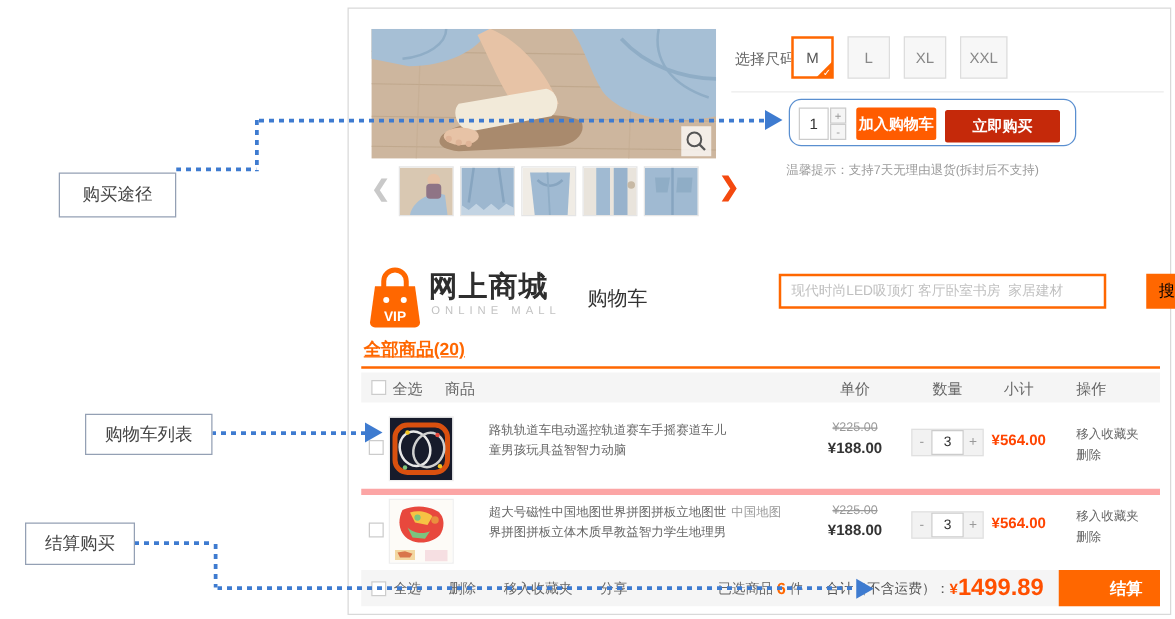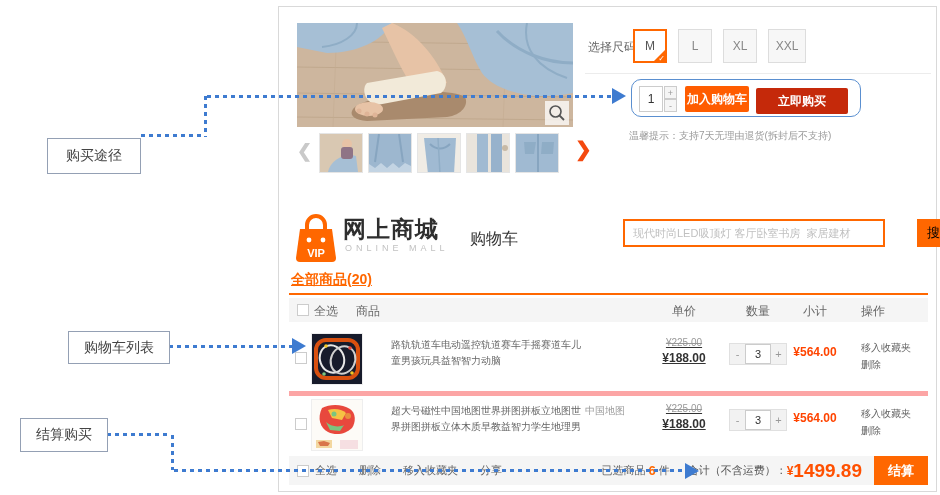--- a/index.html
+++ b/index.html
@@ -49,40 +49,40 @@
   .cart-tab{left:12px;top:264px;font-size:14px;font-weight:bold;color:#ff6700;cursor:pointer;text-decoration:underline;}
   .tab-line{left:10px;top:286px;width:639px;height:2px;background:#ff6700;}
   .thead{left:10px;top:291px;width:639px;height:24px;background:#f5f5f5;font-size:12px;color:#666;}
   .cbx{position:absolute;width:12px;height:12px;background:#fff;border:1px solid #ccc;box-sizing:border-box;cursor:pointer;}
   .row{left:10px;width:639px;height:64px;}
   .row1{top:320px;border-bottom:5px solid #fca5a5;}
   .row2{top:386px;}
   .p-img{position:absolute;left:22px;top:6px;width:52px;height:52px;border:1px solid #eee;box-sizing:border-box;overflow:hidden;}
   .p-title{position:absolute;left:102px;top:10px;width:190px;font-size:10px;color:#666;line-height:16px;cursor:pointer;}
   .p-spec{position:absolute;left:296px;top:10px;width:120px;font-size:10px;color:#9a9a9a;line-height:16px;}
-  .p-price{position:absolute;left:360px;top:10px;width:70px;text-align:center;text-decoration:underline;}
+  .p-price{position:absolute;left:360px;top:10px;width:70px;text-align:center;}
   .p-orig{font-size:10px;color:#999;text-decoration:line-through;}
   .p-now{font-size:12px;color:#333;font-weight:bold;margin-top:3px;}
   .p-stepper{position:absolute;left:440px;top:16px;display:flex;background:#f2f2f2;border:1px solid #e0e0e0;}
   .st-btn{width:15px;height:20px;font-size:11px;color:#999;display:flex;align-items:center;justify-content:center;cursor:pointer;}
   .st-num{width:26px;height:20px;border:1px solid #ccc;box-sizing:border-box;background:#fff;text-align:center;
           font-size:11px;color:#333;padding:0;font-family:"Liberation Sans",sans-serif;}
   .p-sub{position:absolute;left:496px;top:18px;width:60px;text-align:center;font-size:12px;font-weight:bold;color:#ff4400;}
   .p-act{position:absolute;left:572px;top:12px;font-size:10px;color:#666;line-height:17px;}
   .p-act div{cursor:pointer;}
   
   .bbar{left:10px;top:449px;width:639px;height:29px;background:#f5f5f5;display:flex;align-items:center;font-size:11px;color:#666;}
   .bbar .cbx{position:static;margin:0 6px 0 8px;}
   .blink{margin-right:22px;cursor:pointer;}
   .sel-count{color:#ff6700;font-weight:bold;font-size:13px;margin:0 3px;}
   .total-label{margin-left:18px;color:#555;}
   .total-cur{color:#ff5000;font-size:12px;font-weight:bold;}
   .total-num{color:#ff5000;font-size:19px;font-weight:bold;letter-spacing:0;}
   .btn-checkout{margin-left:12px;width:54px;height:29px;background:#ff6700;color:#fff;font-size:13px;font-weight:bold;
-                display:flex;align-items:center;justify-content:center;cursor:pointer;}
+                display:flex;align-items:center;justify-content:center;cursor:pointer;padding-left:27px;}
   
   .ann-box{position:absolute;background:#fff;border:1px solid #94a0b4;display:flex;align-items:center;justify-content:center;
            font-size:14px;color:#444;z-index:20;}
   .dot-h{position:absolute;height:3px;background:repeating-linear-gradient(90deg,#3e7bd0 0 4px,transparent 4px 8px);z-index:19;}
   .dot-v{position:absolute;width:3px;background:repeating-linear-gradient(180deg,#3e7bd0 0 4px,transparent 4px 8px);z-index:19;}
   .arr{position:absolute;width:0;height:0;border-top:8px solid transparent;border-bottom:8px solid transparent;
        border-left:14px solid #3e7bd0;z-index:19;}
 </style>
 </head>
 <body>

